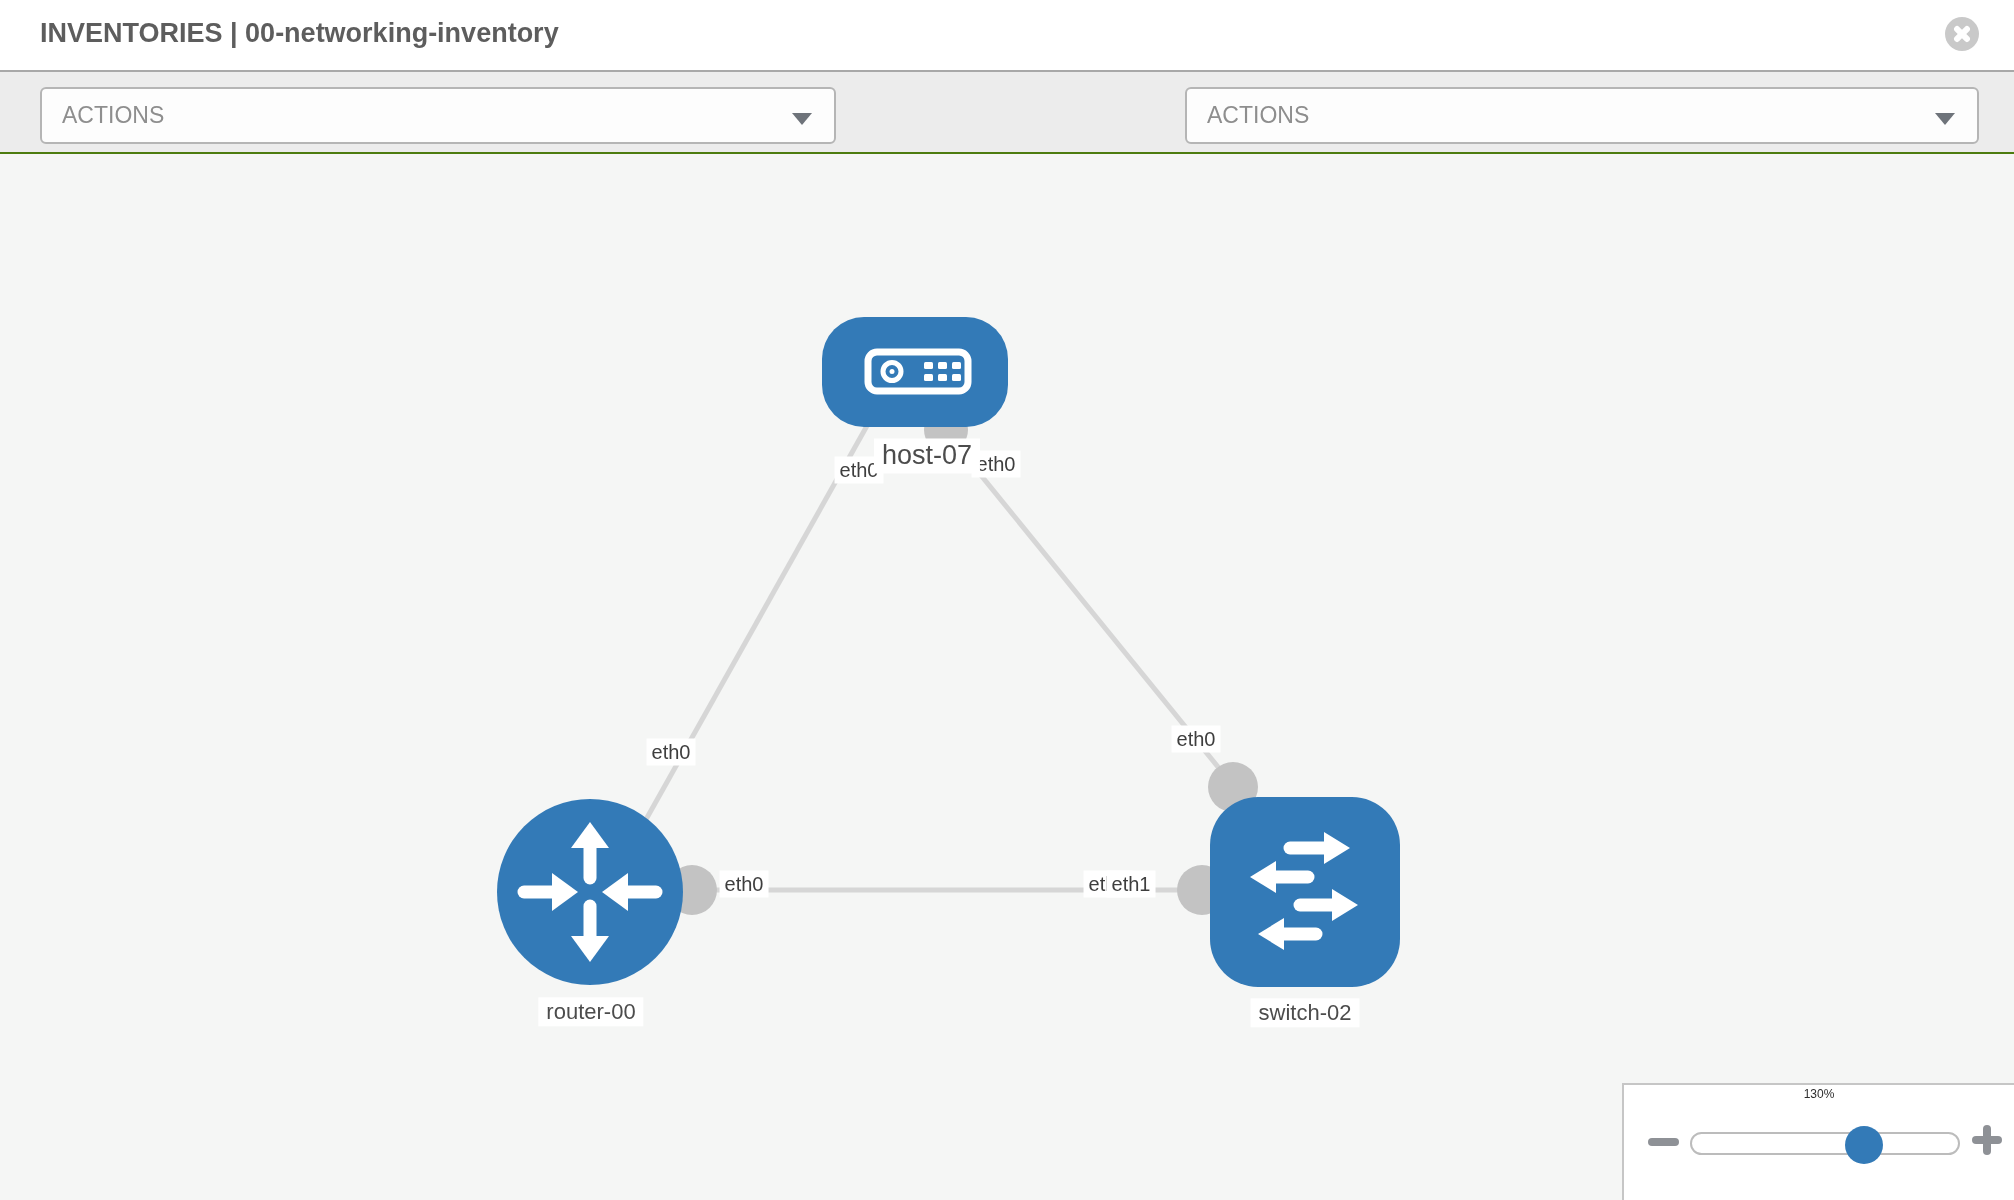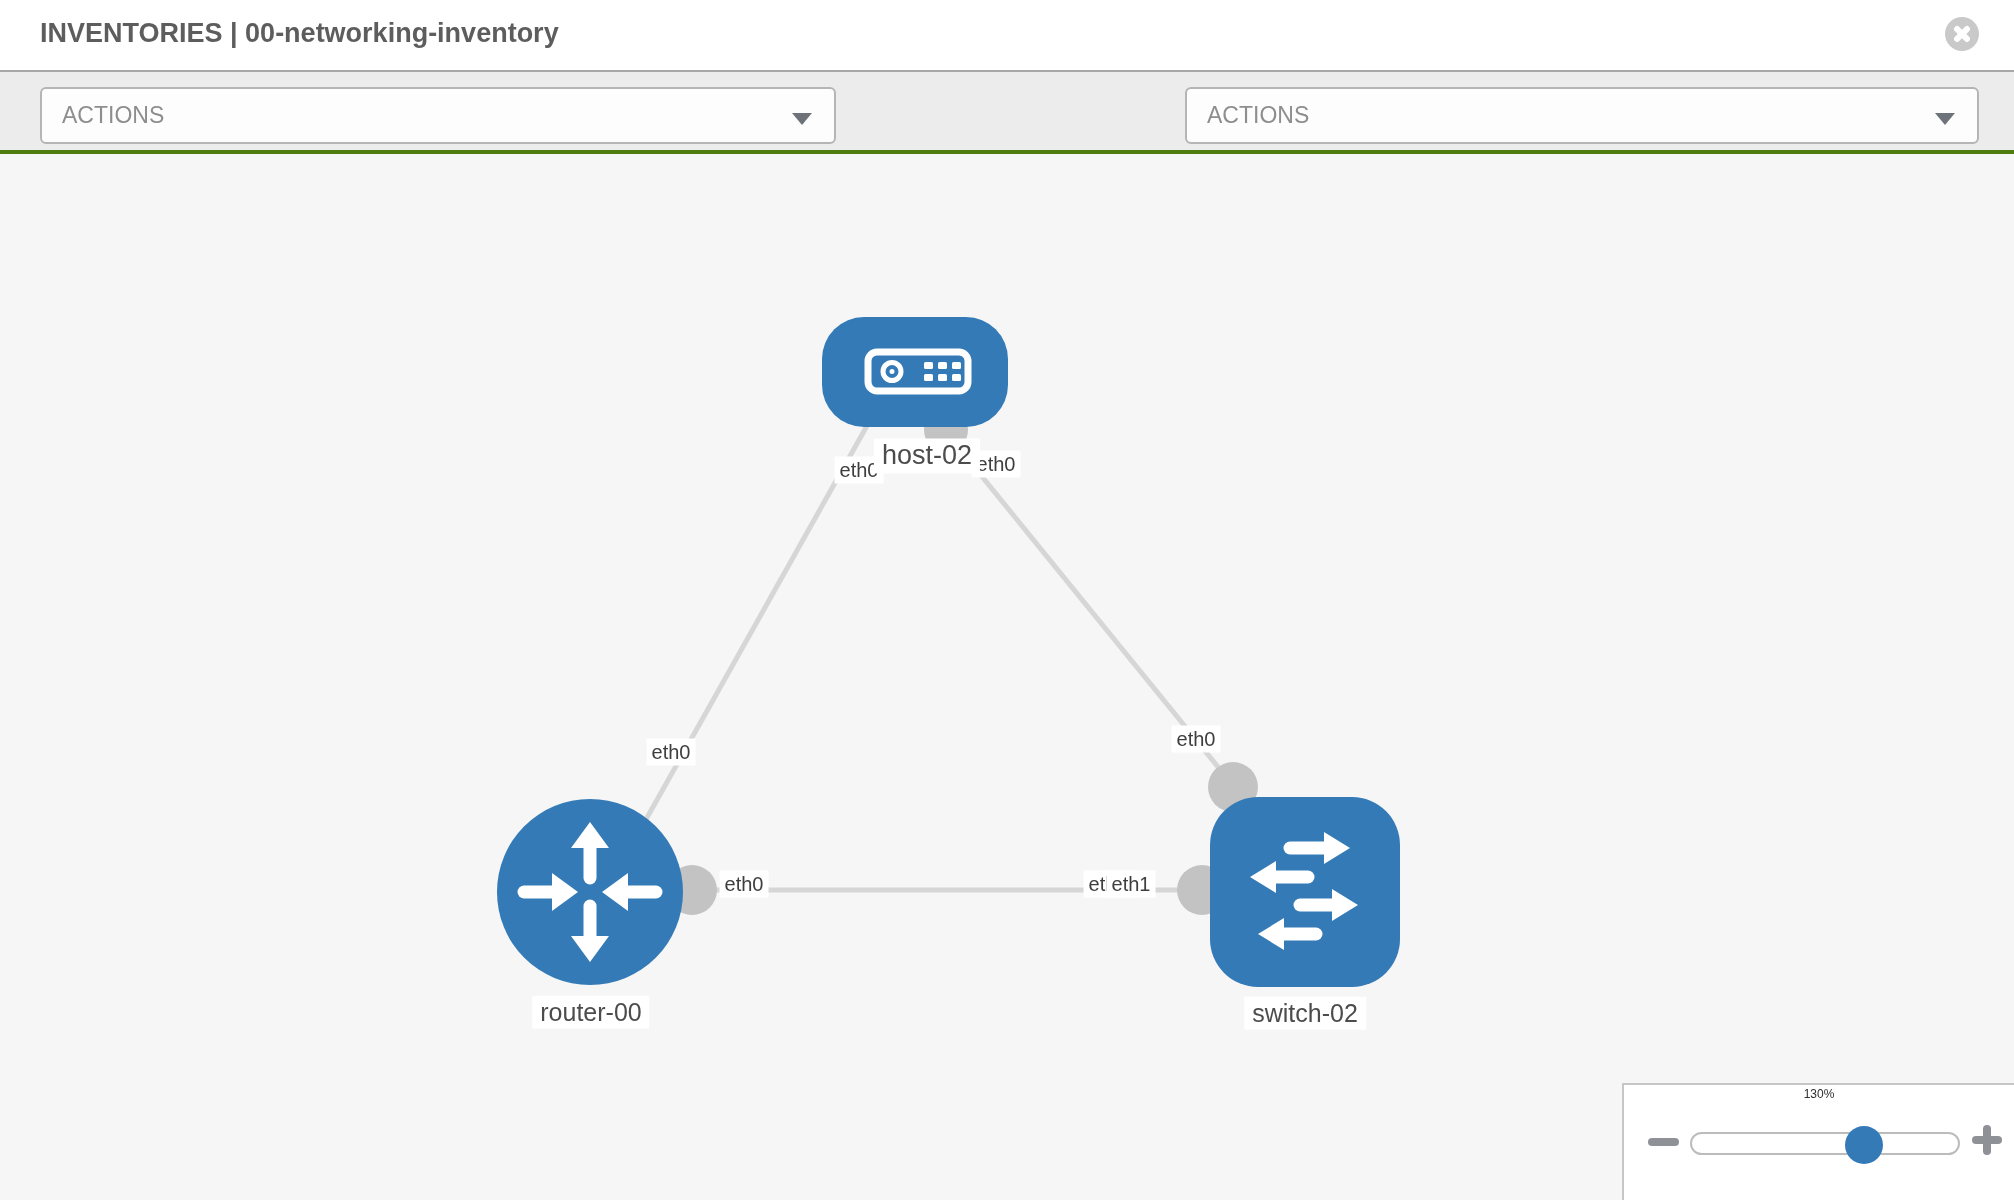--- a/index.html
+++ b/index.html
@@ -11,42 +11,42 @@
   .header { position:absolute; left:0; top:0; width:2014px; height:70px; background:#fff; }
   .page-title { position:absolute; left:40px; top:18px; font-size:27px; font-weight:bold; color:#5d5d5d; }
   .close-btn { position:absolute; left:1945px; top:17px; width:34px; height:34px; border-radius:50%;
                background:#c9c9c9; cursor:pointer; }
   .close-btn .xbar { position:absolute; left:7px; top:14px; width:20px; height:6px; background:#fff; border-radius:3px; }
   .close-btn .xbar.a { transform: rotate(45deg); }
   .close-btn .xbar.b { transform: rotate(-45deg); }
 
   
   .toolbar { position:absolute; left:0; top:70px; width:2014px; height:84px; background:#ececec;
-             border-top:2px solid #a8a8a8; border-bottom:4px solid #4d7c0f; }
+             border-top:2px solid #a8a8a8; border-bottom:2px solid #4d7c0f; }
   .select-box { position:absolute; top:15px; height:57px; background:#fdfdfd; border:2px solid #b5b5b5;
                 border-radius:6px; display:flex; align-items:center; padding:0 20px; cursor:pointer; }
   .select-box .select-label { font-size:23px; color:#8e8e8e; }
   .caret { position:absolute; right:22px; top:24px; width:0; height:0;
            border-left:10px solid transparent; border-right:10px solid transparent; border-top:12px solid #6e737a; }
   .actions-box { left:40px; width:796px; }
   .search-box { left:1185px; width:794px; }
   .tool-icon-btn { position:absolute; width:48px; height:48px; cursor:pointer; color:#75797f; }
   .tool-icon-btn svg { width:100%; height:100%; fill:currentColor; }
   .wrench-btn { left:1042px; top:91px; }
   .key-btn { left:1112px; top:95px; }
   .key-btn svg { transform: scaleX(-1); }
 
   
   .canvas { position:absolute; left:0; top:154px; width:2014px; height:1046px; background:#f5f6f5; }
   #diagram-svg { position:absolute; left:0; top:0; width:2014px; height:1200px; }
   #labels { position:absolute; left:0; top:0; width:2014px; height:1200px; pointer-events:none;border-radius:17px; }
   .iface-label { position:absolute; transform:translate(-50%,-50%); background:#fff; color:#3e3e3e;
                  font-size:20px; line-height:1.15; padding:2px 5px; white-space:nowrap; }
   .node-label { position:absolute; transform:translate(-50%,-50%); background:#fff; color:#4c4c4c;
-                font-size:25px; line-height:1.15; padding:2px 8px; white-space:nowrap; }
+                font-size:22px; line-height:1.15; padding:2px 8px; white-space:nowrap; }
   .node-label.lg { font-size:27px; }
 
   
   .zoom-panel { position:absolute; left:1622px; top:1083px; width:394px; height:119px; background:#fff;
                 border:2px solid #c6c6c6; z-index:5; }
   .zoom-value { position:absolute; left:0; top:2px; width:100%; text-align:center; font-size:12px; color:#2e2e2e; }
   .minus-btn { position:absolute; left:24px; top:53px; width:31px; height:8px; background:#8e9196; border-radius:4px; cursor:pointer; }
   .zoom-track { position:absolute; left:66px; top:47px; width:270px; height:23px; background:#fff;
                 border:2px solid #bcbcbc; border-radius:13px; cursor:pointer; }
   .zoom-thumb { position:absolute; top:41px; width:38px; height:38px; border-radius:50%; background:#337ab7; cursor:grab; }
@@ -142,21 +142,21 @@
       </g>
     </svg>
   <div id="labels">
       <div class="iface-label" style="left: 859px; top: 470px;">eth0</div>
       <div class="iface-label" style="left: 671px; top: 752px;">eth0</div>
       <div class="iface-label" style="left: 996px; top: 464px;">eth0</div>
       <div class="iface-label" style="left: 1196px; top: 739px;">eth0</div>
       <div class="iface-label" style="left: 744px; top: 884px;">eth0</div>
       <div class="iface-label" style="left: 1108px; top: 884px;">eth0</div>
       <div class="iface-label" style="left: 1131px; top: 884px;">eth1</div>
-      <div class="node-label lg" style="left: 927px; top: 456px;">host-02</div>
+      <div class="node-label lg" style="left: 927px; top: 456px;">host-07</div>
       <div class="node-label" style="left: 591px; top: 1012px;">router-00</div>
       <div class="node-label" style="left: 1305px; top: 1013px;">switch-02</div>
     </div>
 
   <div class="zoom-panel">
     <div class="zoom-value">130%</div>
     <div class="minus-btn"></div>
     <div class="zoom-track"></div>
     <div class="zoom-thumb" id="zoom-thumb" style="left: 221px;"></div>
     <div class="plus-btn"></div>

